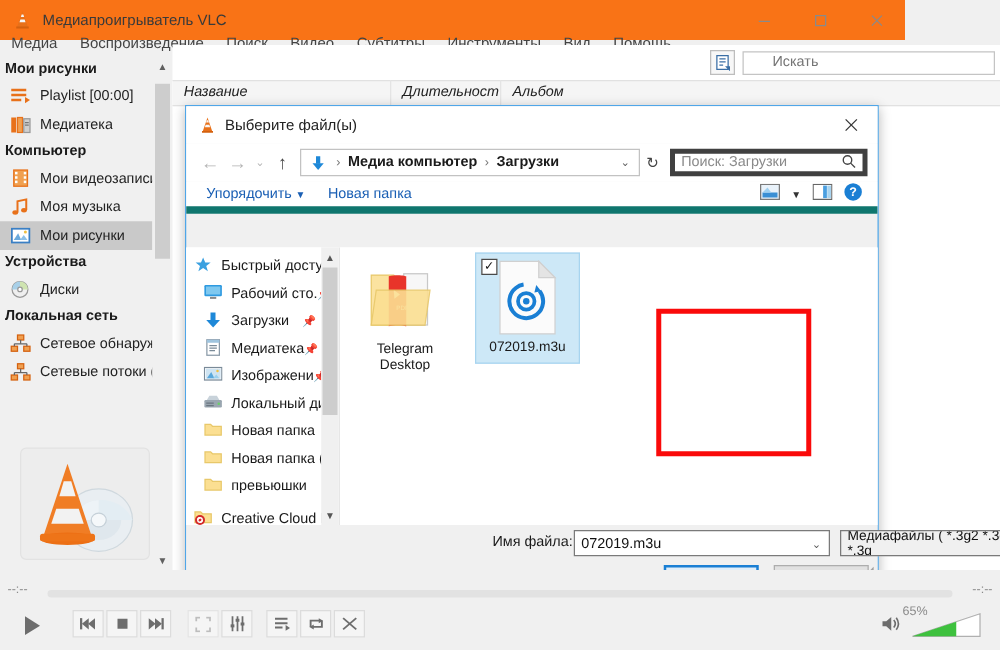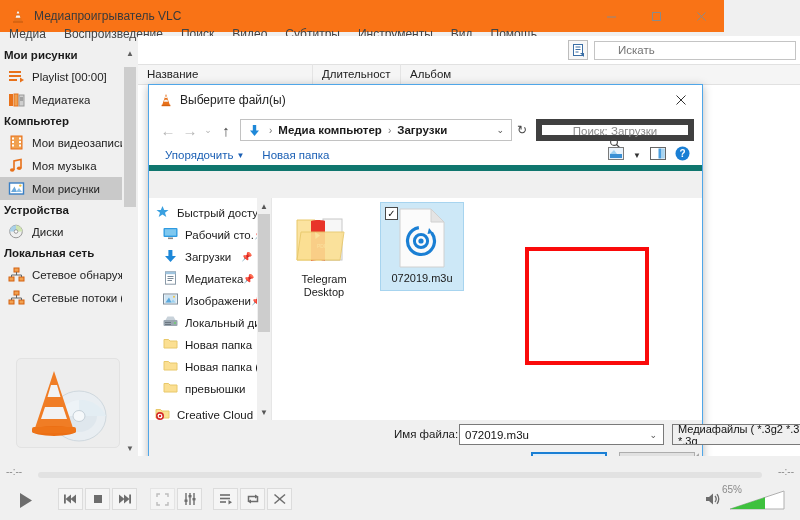--- a/index.html
+++ b/index.html
@@ -100,21 +100,21 @@
     display:flex;align-items:center;justify-content:center;
   }
   .pl-search-input {
     flex:1; height:19px; margin-left:6px; border:1px solid #c4c4c4;
     background:#fff; font-size:11.5px; color:#9a9a9a; padding-left:23px;
     font-family:"Liberation Sans",sans-serif;
   }
   .pl-header {
     position:absolute; left:0; top:28px; width:662px; height:21px;
     background:#f5f5f5; border-top:1px solid #e1e1e1;
-    border-bottom:1px solid #e1e1e1; display:flex; align-items:center;
+    border-bottom:1px solid #e1e1e1; display:flex; align-items:center;font-style:italic;
   }
   .pl-col {
     font-size:11.5px; color:#222; padding-left:9px; height:21px;
     line-height:21px; border-right:1px solid #e4e4e4;
   }
 
   
   .dialog {
     position:absolute; left:148px; top:84px; width:555px; height:380px;
     background:#f0f0f0;
@@ -145,22 +145,22 @@
   .addressbar {
     flex:1; height:22px; margin-left:3px; border:1px solid #c2c2c2;
     background:#fff; display:flex; align-items:center; padding-left:4px;
     min-width:0;
   }
   .crumb { font-size:11.5px; color:#1a1a1a; font-weight:bold; white-space:nowrap;}
   .crumb-sep { font-size:10px; color:#777; padding:0 6px; }
   .addr-caret { margin-left:auto; color:#555; font-size:9px; padding-right:7px;}
   .refresh-btn { width:20px; text-align:center; color:#444; font-size:12px; }
   .searchbox {
-    width:158px; height:22px; border:6px solid #404040; background:#fff;
-    margin-left:4px; display:flex; align-items:center; padding:0 5px;flex-direction:column;
+    width:158px; height:22px; border:4px solid #404040; background:#fff;
+    margin-left:4px; display:flex; align-items:center; padding:0 5px;
   }
   .searchbox span.ph { font-size:11.5px; color:#8a8a8a; flex:1;}
 
   .dlg-toolbar {
     height:26px; background:#ffffff; display:flex; align-items:center;
     padding:0 8px; border-bottom:6px solid #0f766e;
   }
   .tb-link { font-size:11.5px; color:#1a5fb4; padding:0 8px; }
   .tb-right { margin-left:auto; display:flex; align-items:center; gap:9px; padding-right:4px;}
 

